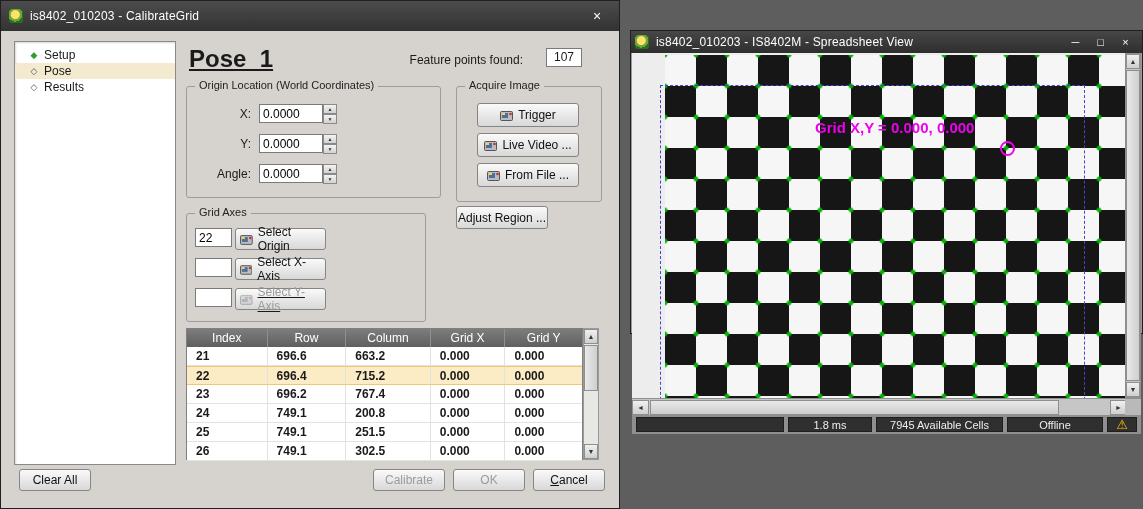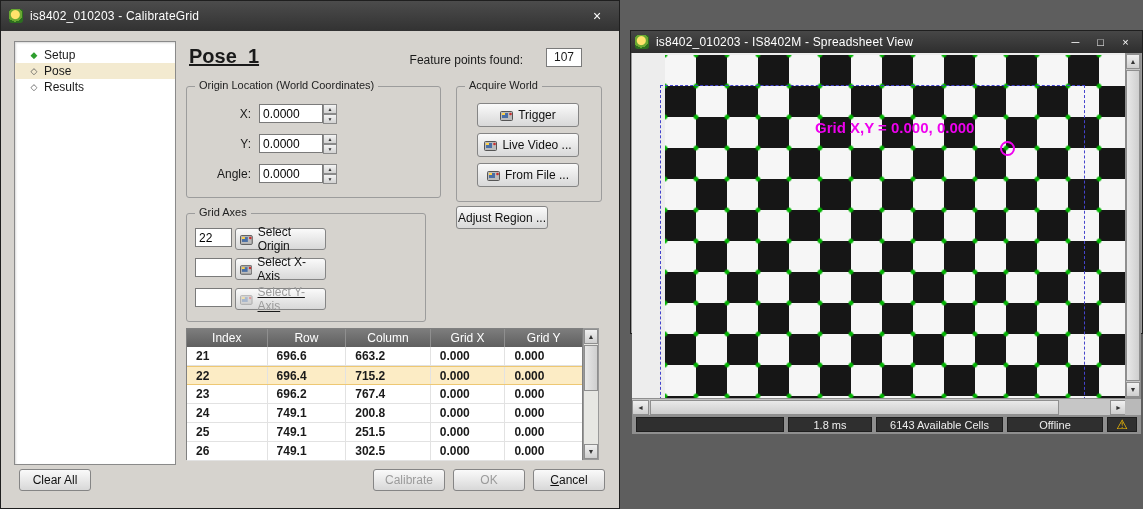--- a/index.html
+++ b/index.html
@@ -22,21 +22,21 @@
 
   .tree { position:absolute; left:13px; top:10px; width:162px; height:424px;
           background:#fff; border:1px solid #8a8a8a; box-shadow:inset 1px 1px 2px rgba(0,0,0,.15);
           padding-top:5px; }
   .tree-item { height:16px; line-height:16px; padding-left:14px; display:flex; align-items:center; gap:5px; }
   .tree-item.selected { background:#f3ead0; }
   .tree-icon { font-size:9px; width:10px; text-align:center; }
   .tree-icon.green { color:#2e9e2e; }
   .tree-icon.hollow { color:#555; }
 
-  .pose-title { position:absolute; left:188px; top:14px; font-size:20px; font-weight:bold;
+  .pose-title { position:absolute; left:188px; top:14px; font-size:24px; font-weight:bold;
                 text-decoration:underline; white-space:pre; }
   .fp-label { position:absolute; left:384px; top:22px; width:138px; text-align:right; }
   .fp-value { position:absolute; left:545px; top:17px; width:36px; height:19px; background:#fff;
               border:1px solid #7a7a7a; text-align:center; line-height:17px; }
 
   .groupbox { position:absolute; border:1px solid #9c9c9c; border-radius:3px; }
   .groupbox > .gtitle { position:absolute; top:-8px; left:8px; background:#d6d3ce; padding:0 4px;
                         font-size:11px; color:#222; }
 
   #origin-group { left:185px; top:55px; width:255px; height:112px; }
@@ -188,21 +188,21 @@
         <span class="og-label">Angle:</span>
         <input class="textinput og-input" value="0.0000" style="">
         <span class="spinner">
           <span class="spin-btn">▲</span>
           <span class="spin-btn">▼</span>
         </span>
       </div>
     </div>
 
     <div class="groupbox" id="acquire-group">
-      <span class="gtitle">Acquire World</span>
+      <span class="gtitle">Acquire Image</span>
       <div class="btn acq-btn" style="top:16px;">
         <svg width="13" height="11" viewBox="0 0 13 11">
             <rect x="0.5" y="1.5" width="12" height="9" rx="1" fill="#bcbcbc" stroke="#555"></rect>
             <rect x="2" y="3" width="6" height="5" fill="#4a6fa5"></rect>
             <rect x="2" y="3" width="3" height="2" fill="#ffd24a"></rect>
             <circle cx="10.5" cy="4" r="1.3" fill="#c93030"></circle>
           </svg>
         <span class="lbl">Trigger</span>
       </div>
       <div class="btn acq-btn" style="top:46px;">
@@ -369,19 +369,19 @@
   <div class="hscroll">
     <span class="hs-btn" style="left:0;">◄</span>
     <span class="hs-thumb"></span>
     <span class="hs-btn" style="left:478px;">►</span>
     <span class="hs-corner"></span>
   </div>
 
   <div class="statusbar">
     <span class="seg s1"></span>
     <span class="seg s2">1.8 ms</span>
-    <span class="seg s3">6143 Available Cells</span>
+    <span class="seg s3">7945 Available Cells</span>
     <span class="seg s4">Offline</span>
     <span class="seg s5">
       <span class="warn">⚠</span>
     </span>
   </div>
 </div>
 
 </body></html>

